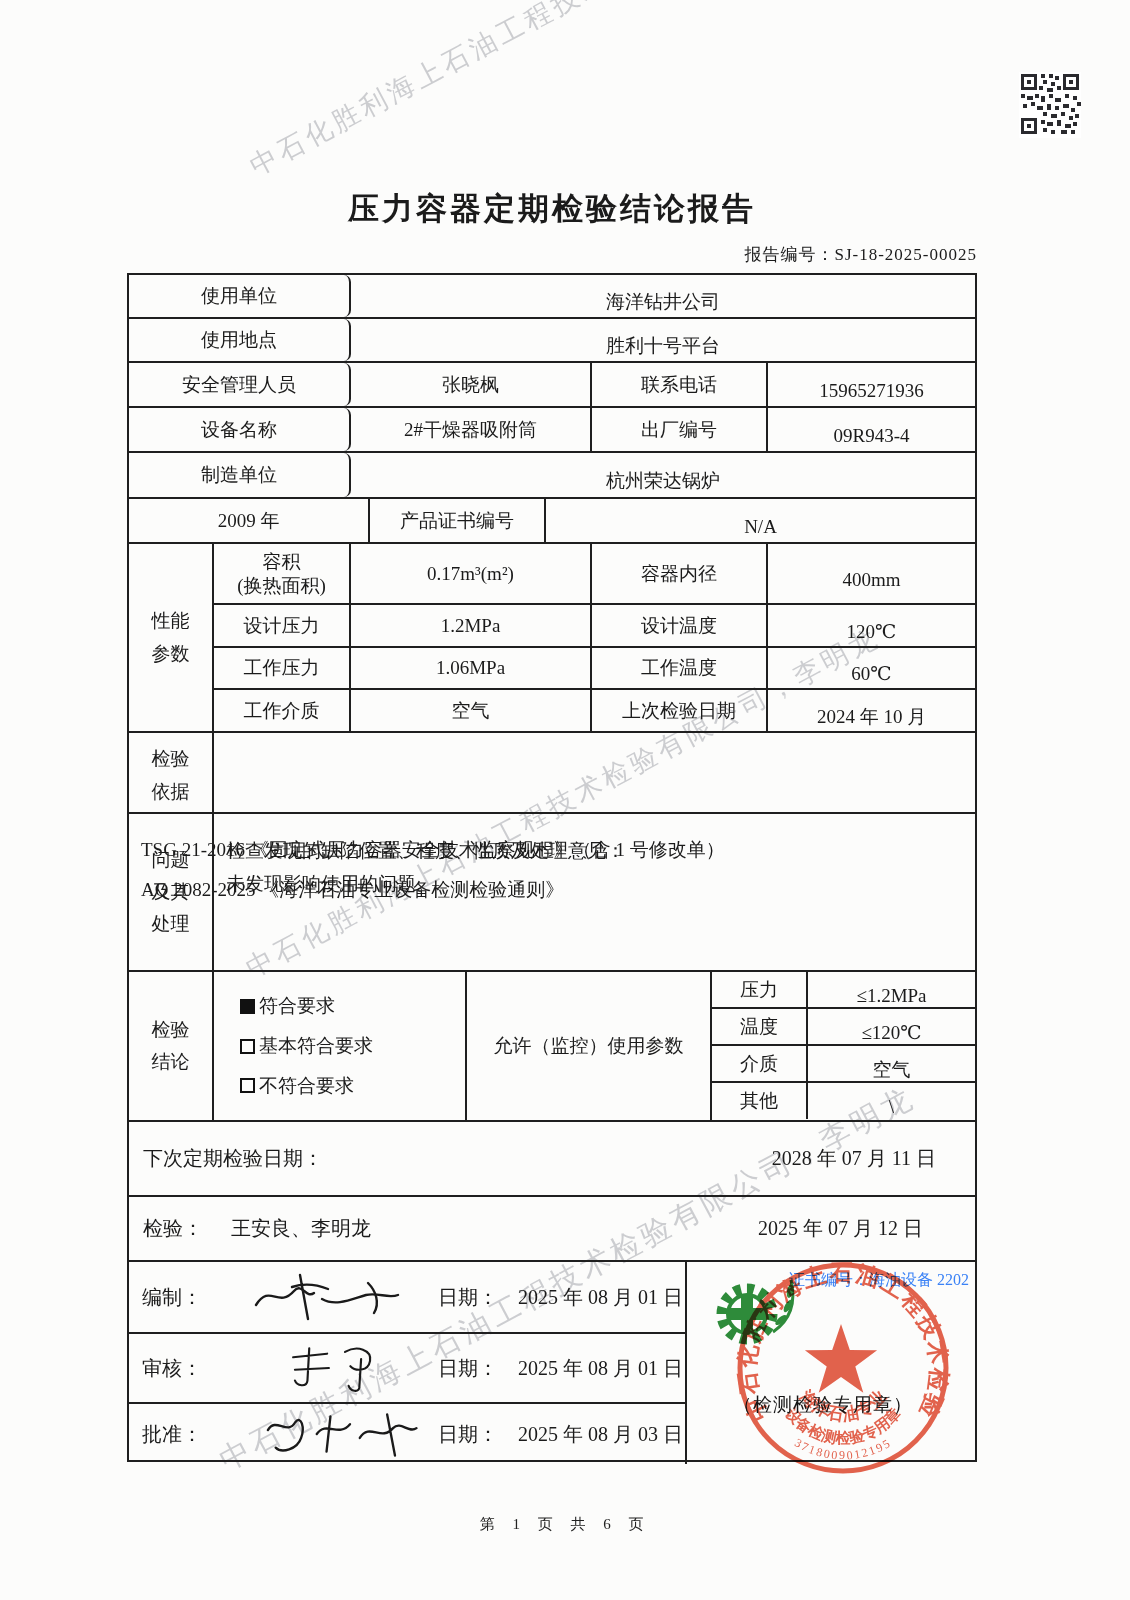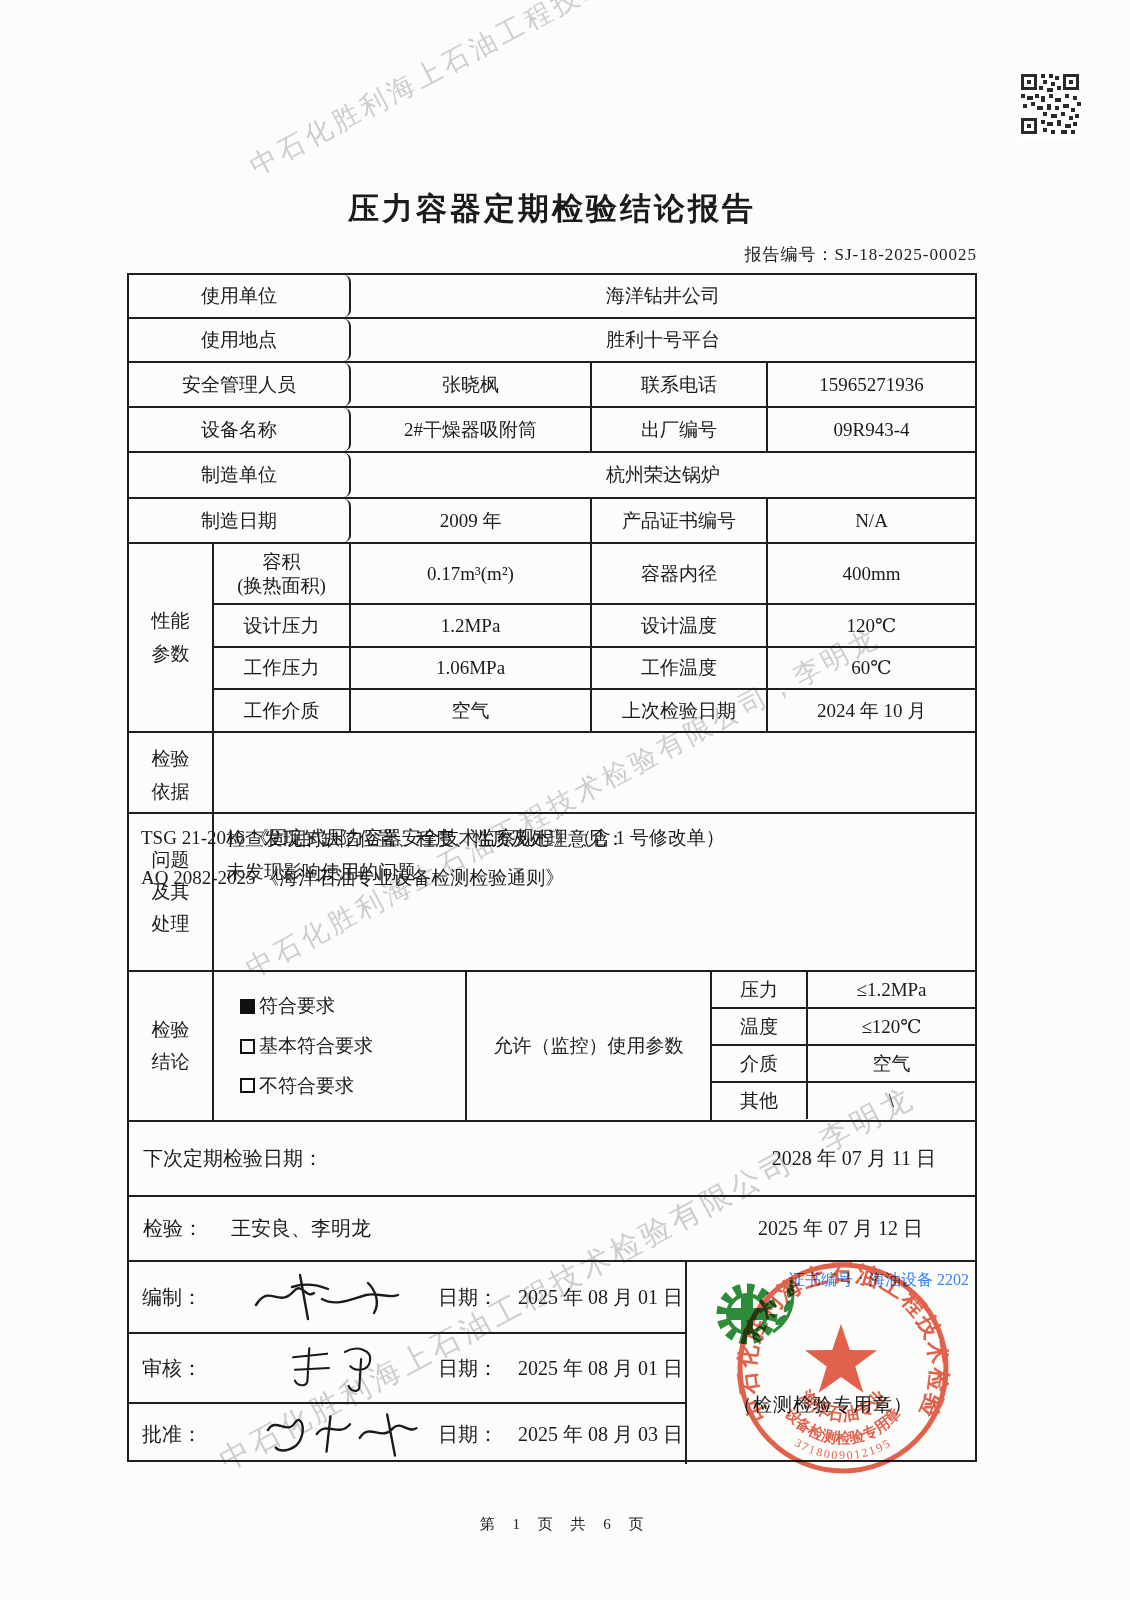--- a/index.html
+++ b/index.html
@@ -14,21 +14,21 @@
   .title{position:absolute;left:127px;top:188px;width:850px;text-align:center;
          font-size:31px;font-weight:bold;letter-spacing:3px;}
   .report-no{position:absolute;top:243px;right:153px;font-size:17px;letter-spacing:1px;}
   
   .tbl{position:absolute;left:127px;top:273px;width:850px;height:1189px;
        border:2px solid #1f1f1f;box-sizing:border-box;font-size:19px;}
   .row{display:flex;box-sizing:border-box;border-bottom:2px solid #1f1f1f;}
   .row.last{border-bottom:none;}
   .cell{display:flex;align-items:center;justify-content:center;box-sizing:border-box;
         border-right:2px solid #1f1f1f;text-align:center;line-height:1.25;}
-  .cell.lastc{border-right:none;}
+  .cell.lastc{border-right:none;margin-top:12px;}
   .cell.left{justify-content:flex-start;text-align:left;}
   .vcol{display:flex;flex-direction:column;box-sizing:border-box;flex:1;}
   .subrow{display:flex;box-sizing:border-box;border-bottom:2px solid #1f1f1f;}
   .subrow.last{border-bottom:none;}
   .grouplabel{width:85px;flex:0 0 85px;display:flex;align-items:center;justify-content:center;
         border-right:2px solid #1f1f1f;box-sizing:border-box;}
   .grouplabel .wrap2{width:2.2em;text-align:center;line-height:1.7;}
   .w137{width:137px;flex:0 0 137px;} .w222{width:222px;flex:0 0 222px;border-radius:7px;}
   .w241{width:241px;flex:0 0 241px;} .w176{width:176px;flex:0 0 176px;}
   .w253{width:253px;flex:0 0 253px;} .w245{width:245px;flex:0 0 245px;}
@@ -156,21 +156,20 @@
       <div class="cell w176">出厂编号</div>
       <div class="cell fx lastc">09R943-4</div>
     </div>
 
     <div class="row" style="height:46px;">
       <div class="cell w222">制造单位</div>
       <div class="cell fx lastc">杭州荣达锅炉</div>
     </div>
 
     <div class="row" style="height:45px;">
-      <div class="cell w222">制造日期</div>
       <div class="cell w241">2009 年</div>
       <div class="cell w176">产品证书编号</div>
       <div class="cell fx lastc">N/A</div>
     </div>
 
     <div class="row" style="height:189px;">
       <div class="grouplabel">
         <div class="wrap2">性能参数</div>
       </div>
       <div class="vcol">

